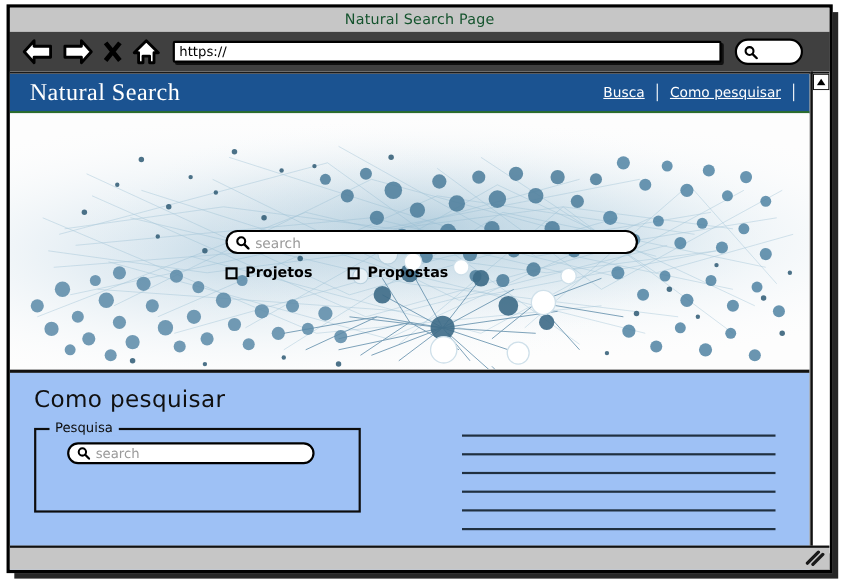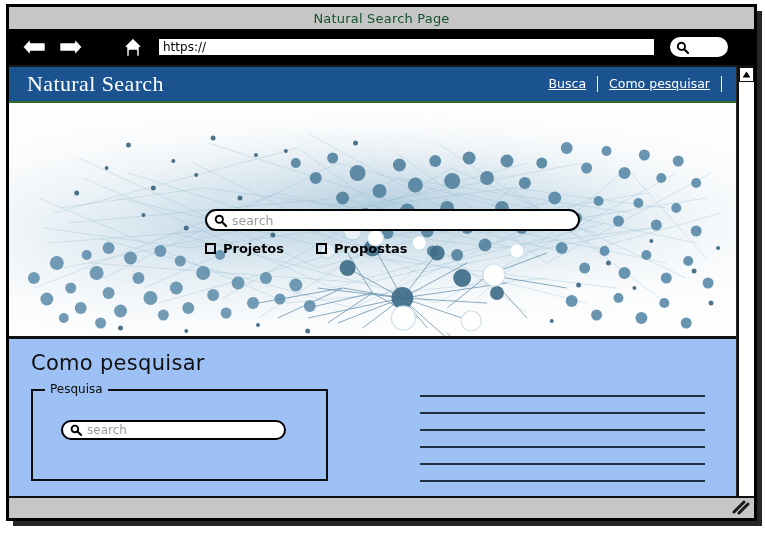--- a/index.html
+++ b/index.html
@@ -47,21 +47,21 @@
     letter-spacing: 0.2px;
     font-family: "DejaVu Sans", sans-serif;
   }
 
   
   .toolbar {
     height: 36px;
     display: flex;
     align-items: center;
     padding: 0 24px 0 10px;
-    background: #000000;
+    background: #404040;
     box-sizing: border-box;
   }
   .nav-btns {
     display: flex;
     align-items: center;
     gap: 7px;
     margin-right: 10px;
   }
   .nav-icon {
     display: block;
@@ -228,24 +228,23 @@
     margin-bottom: 14px;
     font-family: "DejaVu Sans", sans-serif;
   }
   .content-cols {
     display: flex;
     gap: 0;
   }
   .fieldset {
     position: relative;
     width: 297px;
-    height: 92px;
+    height: 77px;
     border: 2px solid #0d0d0d;
     box-sizing: border-box;
-    padding-top: 18px;
   }
   .fieldset-legend {
     position: absolute;
     top: -9px;
     left: 12px;
     background: #9ec1f5;
     padding: 0 5px;
     font-size: 12px;
     color: #0d0d0d;
     font-family: "DejaVu Sans", sans-serif;

